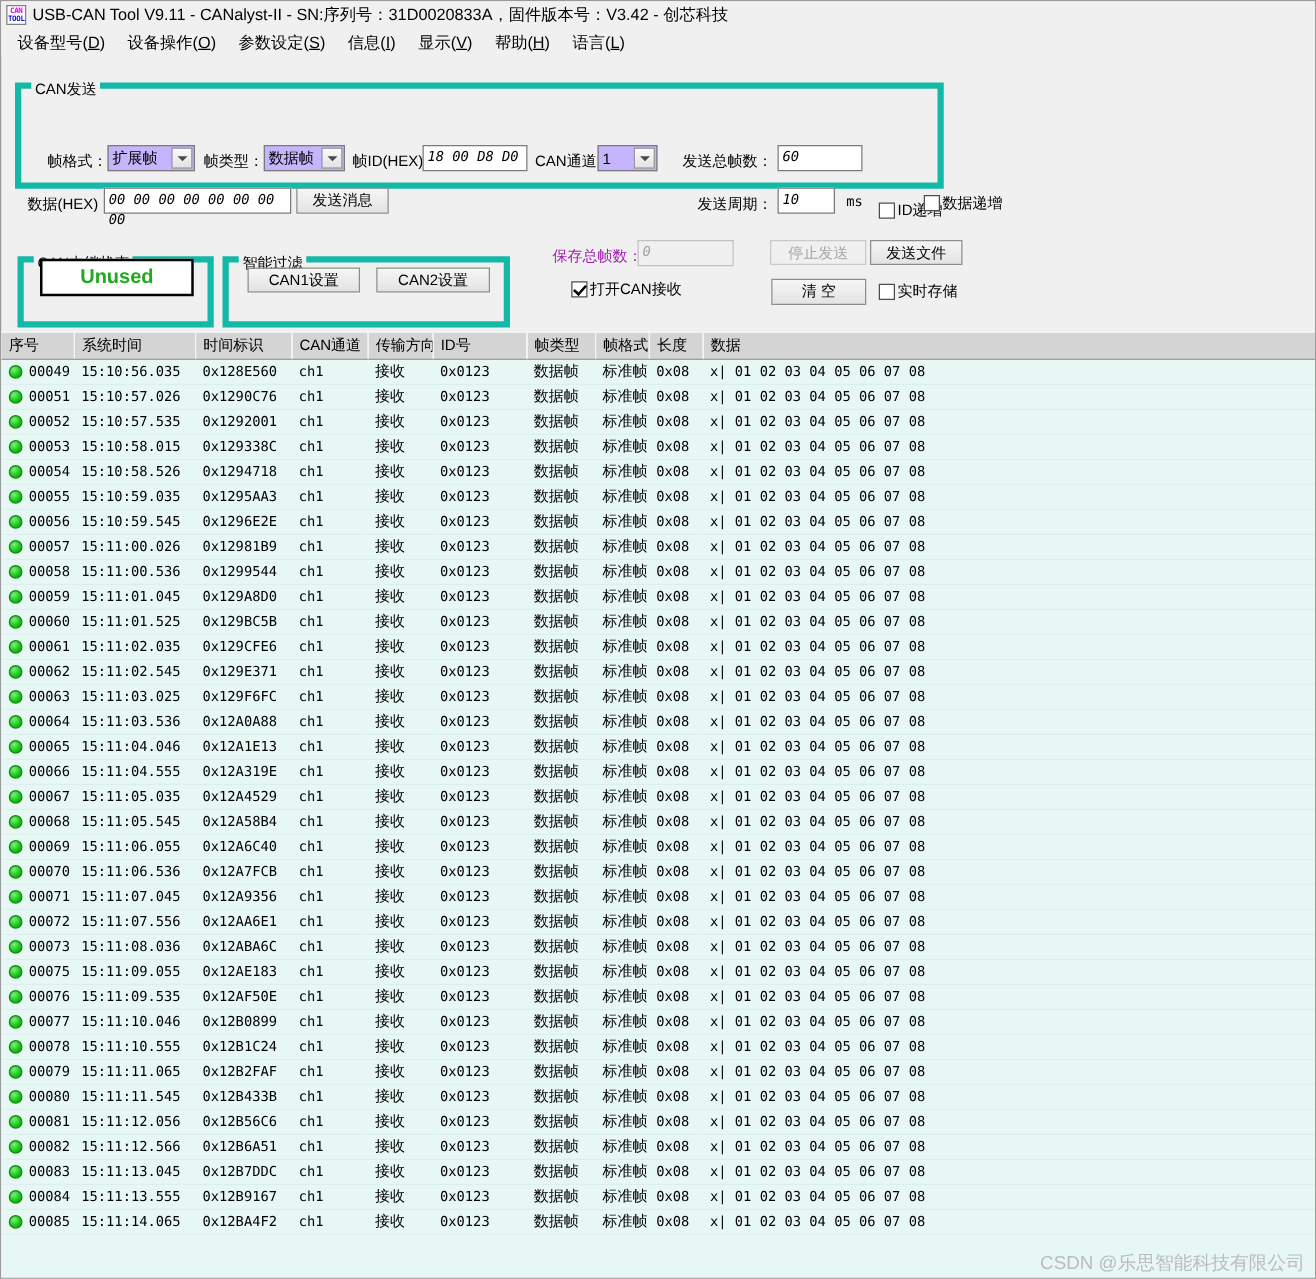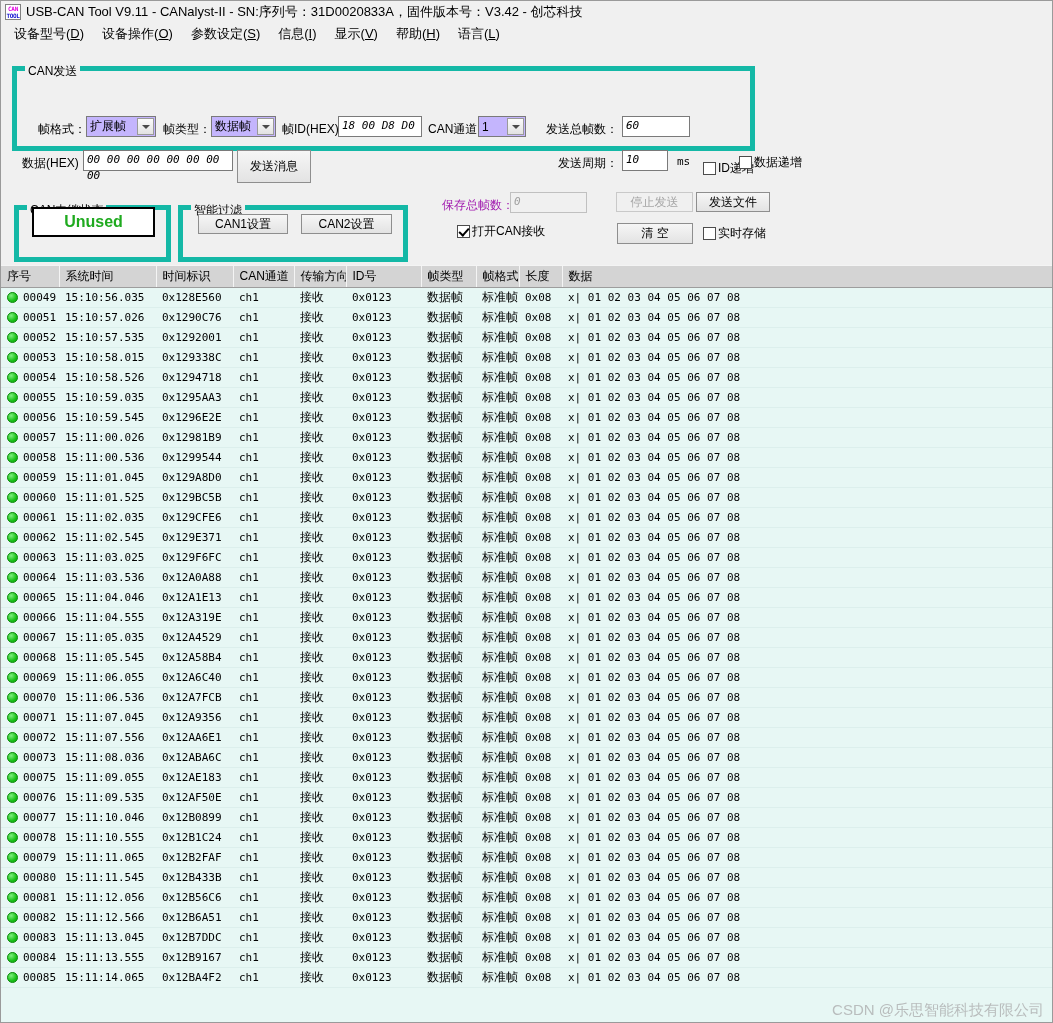--- a/index.html
+++ b/index.html
@@ -181,21 +181,21 @@
     <div class="lbl" style="position:absolute;left:427px;top:77px;">CAN通道：</div>
     <div class="combo" style="position:absolute;left:477px;top:72px;width:48px;">
       <span>1</span>
       <span class="arrowbtn">
           <i></i>
         </span>
     </div>
 
     <div class="lbl" style="position:absolute;left:21px;top:111px;">数据(HEX)：</div>
     <div class="txt" style="position:absolute;left:82px;top:106px;width:150px;height:21px;">00 00 00 00 00 00 00 00</div>
-    <div class="btn" style="position:absolute;left:236px;top:106px;width:74px;height:33px;">发送消息</div>
+    <div class="btn" style="position:absolute;left:236px;top:106px;width:74px;height:21px;">发送消息</div>
 
     <div class="lbl" style="position:absolute;left:545px;top:77px;">发送总帧数：</div>
     <div class="txt" style="position:absolute;left:621px;top:72px;width:68px;height:21px;">60</div>
     <div class="chk" style="position:absolute;left:702px;top:76px;margin-top:40px;">
       <span class="chkbox"></span>
       <span>ID递增</span>
     </div>
 
     <div class="lbl" style="position:absolute;left:557px;top:111px;">发送周期：</div>
     <div class="txt" style="position:absolute;left:621px;top:106px;width:46px;height:21px;">10</div>

